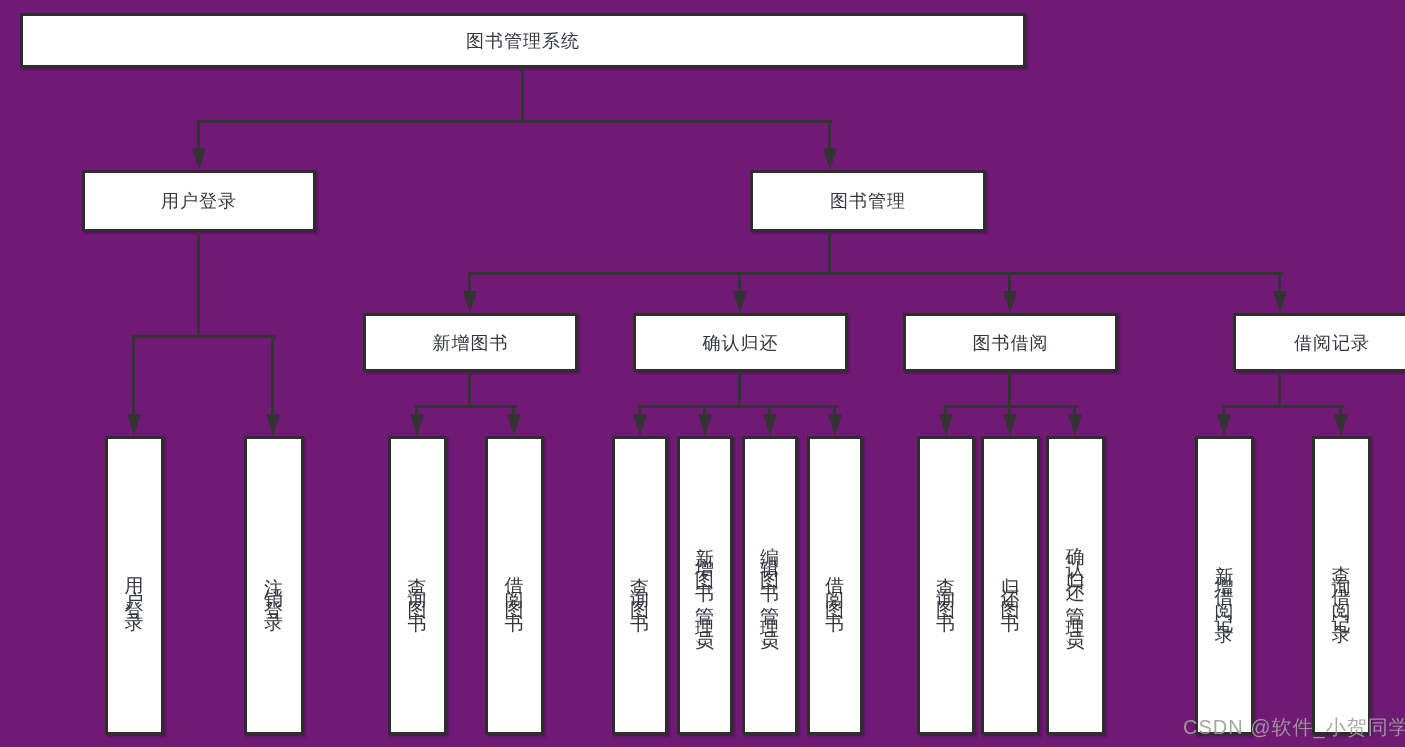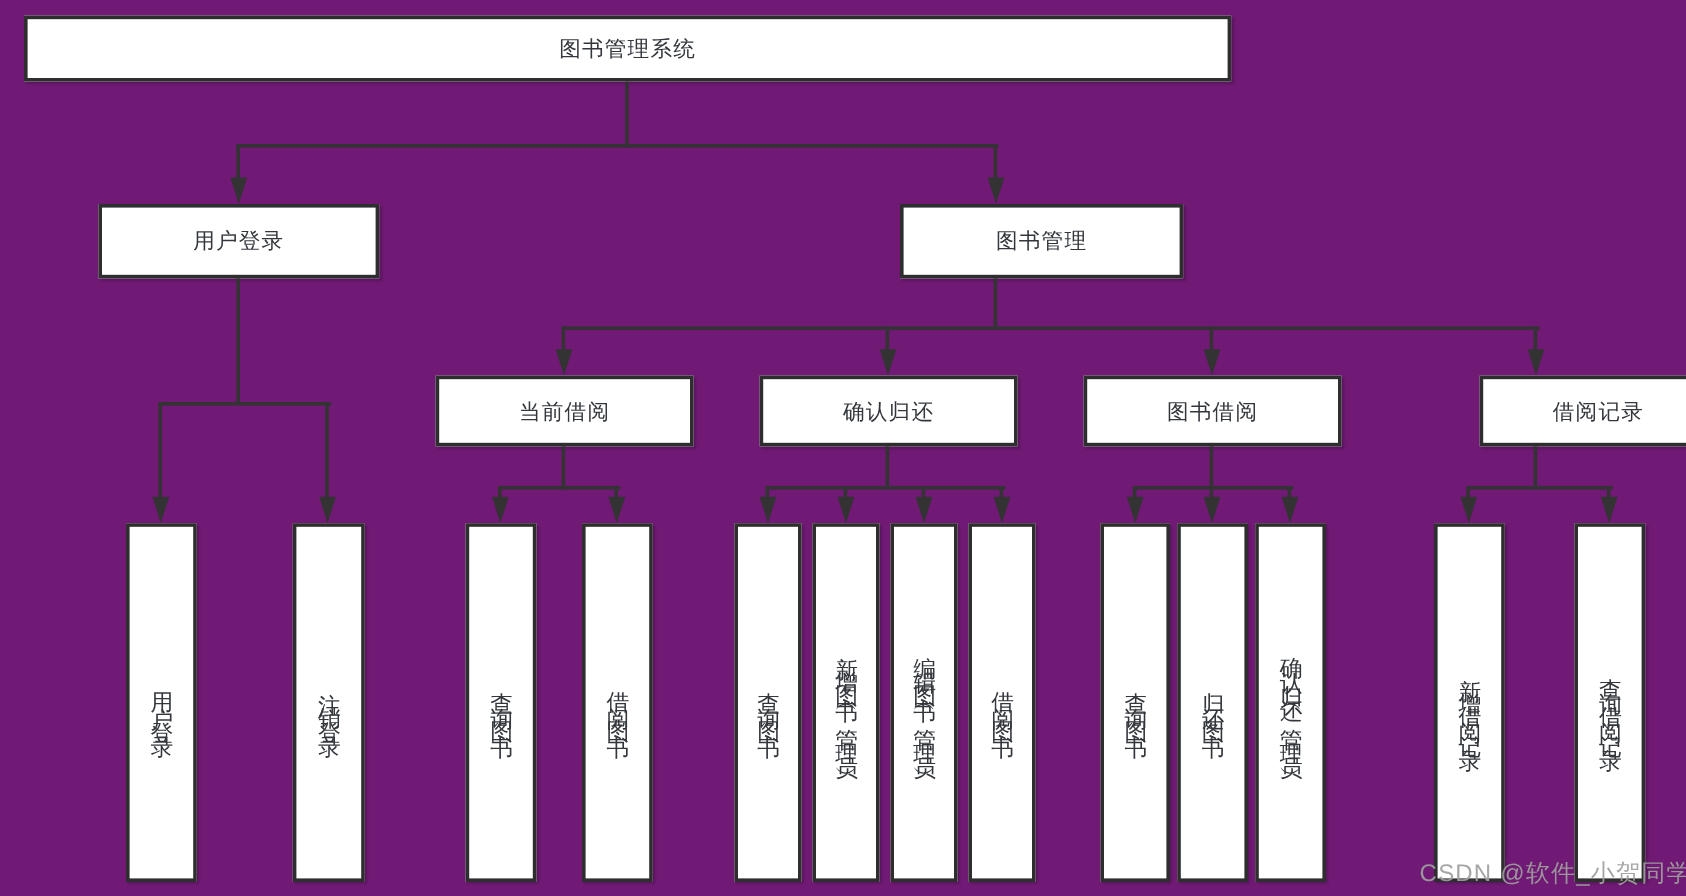--- a/index.html
+++ b/index.html
@@ -34,21 +34,21 @@
   </div>
 
   <div class="box" style="left:82px; top:170px; width:234px; height:62px;">
     <span class="hlabel">用户登录</span>
   </div>
   <div class="box" style="left:712px; top:170px; width:236px; height:62px;margin-left:38px;">
     <span class="hlabel">图书管理</span>
   </div>
 
   <div class="box" style="left:363px; top:313px; width:215px; height:59px;">
-    <span class="hlabel">当前借阅</span>
+    <span class="hlabel">新增图书</span>
   </div>
   <div class="box" style="left:633px; top:313px; width:215px; height:59px;">
     <span class="hlabel">确认归还</span>
   </div>
   <div class="box" style="left:903px; top:313px; width:215px; height:59px;">
     <span class="hlabel">图书借阅</span>
   </div>
   <div class="box" style="left:1233px; top:313px; width:198px; height:59px;font-family:Liberation Serif, serif;">
     <span class="hlabel">借阅记录</span>
   </div>

